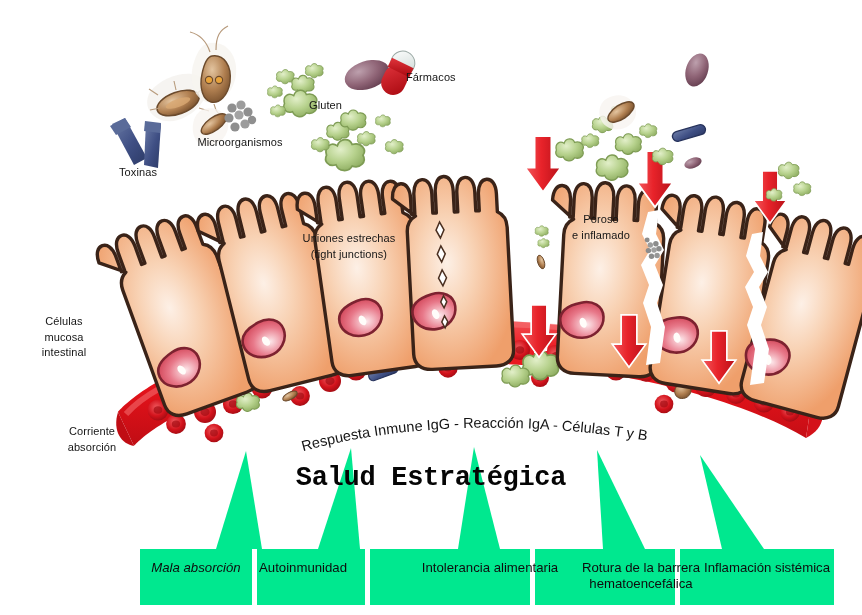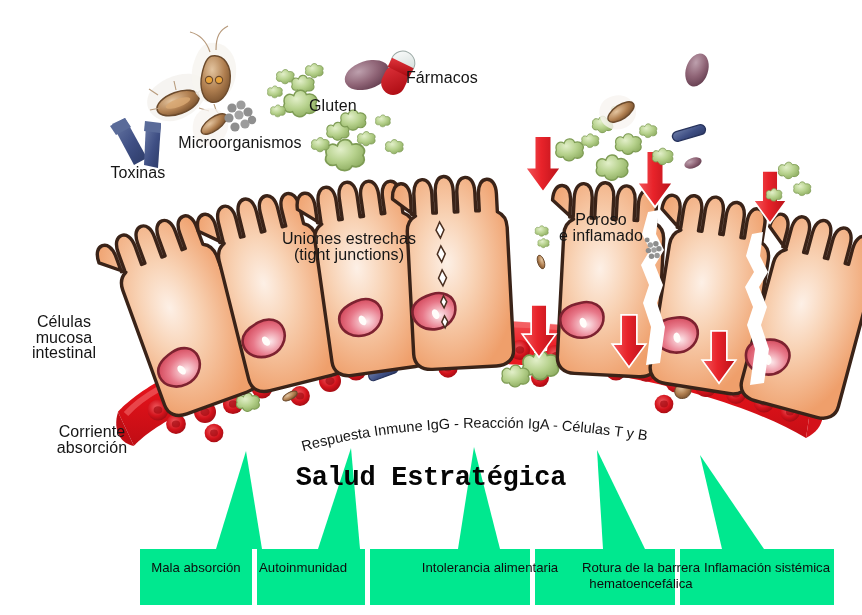--- a/index.html
+++ b/index.html
@@ -5,21 +5,21 @@
 <style>
   html,body{margin:0;padding:0;background:#ffffff;}
   body{
     width:862px;height:615px;overflow:hidden;position:relative;
     font-family:"Liberation Sans","DejaVu Sans",sans-serif;
     color:#1a1a1a;
   }
   #stage{position:absolute;inset:0;width:862px;height:615px;}
   svg.layer{position:absolute;left:0;top:0;width:862px;height:615px;}
 
-  .lbl{position:absolute;font-size:16px;line-height:15.5px;color:#151515;
+  .lbl{position:absolute;font-size:11px;line-height:15.5px;color:#151515;
        white-space:pre;letter-spacing:0.1px;}
   .lbl.c{text-align:center;}
 
   #title{
     position:absolute;left:0;top:463px;width:862px;text-align:center;
     font-size:27px;font-weight:bold;letter-spacing:-0.3px;color:#050505;
     font-family:Liberation Mono, monospace;
   }
 
   .boxlbl{
@@ -396,20 +396,20 @@
   <svg class="layer" viewBox="0 0 862 615">
     <g fill="#00e88f">
       <rect x="140" y="549" width="112" height="56"></rect>
       <rect x="257" y="549" width="108" height="56"></rect>
       <rect x="370" y="549" width="160" height="56"></rect>
       <rect x="535" y="549" width="140" height="56"></rect>
       <rect x="680" y="549" width="154" height="56"></rect>
     </g>
   </svg>
 
-  <div class="boxlbl" style="left:140px;top:560px;width:112px;">Mala absorción</div>
+  <div class="boxlbl" style="left:140px;top:560px;width:112px;font-style:italic;">Mala absorción</div>
   <div class="boxlbl" style="left:257px;top:560px;width:92px;">Autoinmunidad</div>
   <div class="boxlbl" style="left:370px;top:560px;width:160px;margin-left:40px;">Intolerancia alimentaria</div>
   <div class="boxlbl" style="left:535px;top:560px;width:140px;padding-left:36px;">Rotura de la barrera
 hematoencefálica</div>
   <div class="boxlbl" style="left:680px;top:560px;width:174px;">Inflamación sistémica</div>
 
 </div>
 
 </body></html>

